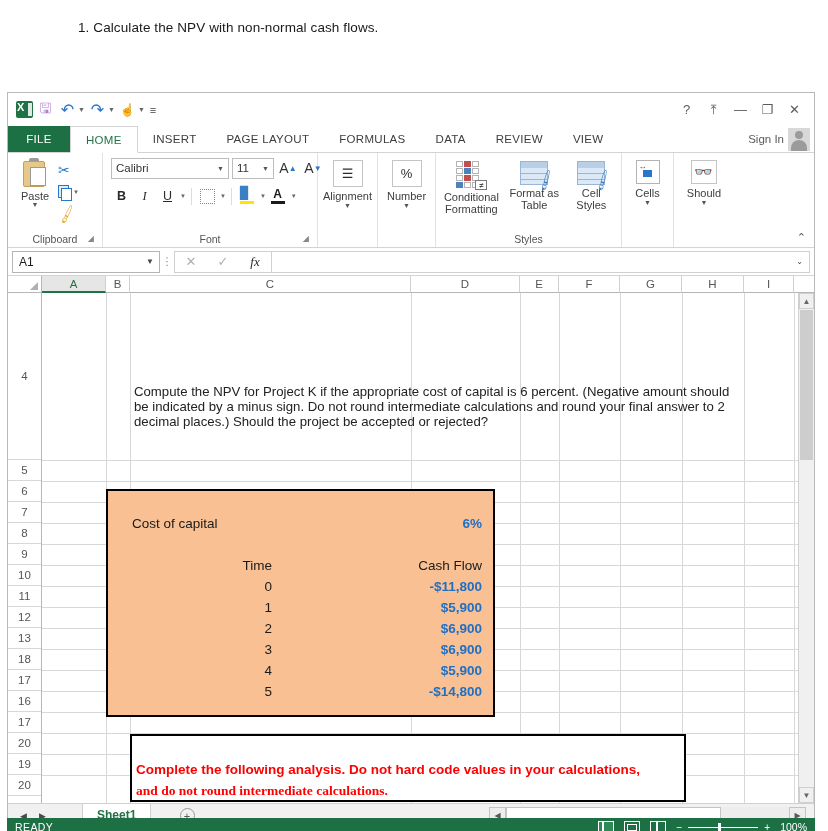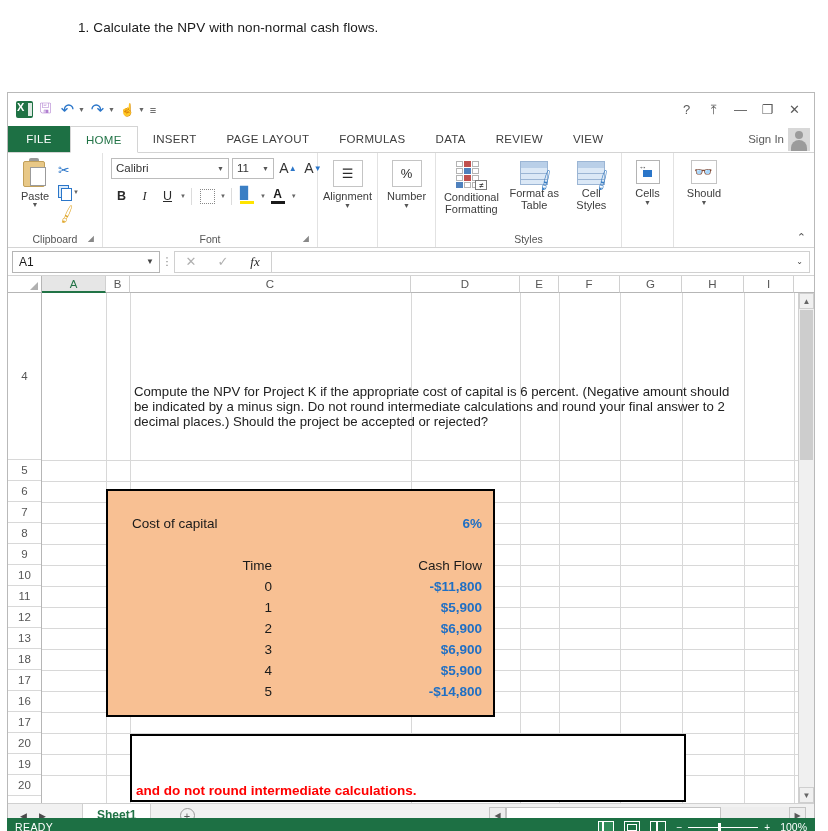--- a/index.html
+++ b/index.html
@@ -730,21 +730,22 @@
         <div class="ov ob-time" style="left:170px; top:349px; width:60px;">3</div>
         <div class="ov ob-val" style="left:330px; top:349px; width:110px;">$6,900</div>
 
         <div class="ov ob-time" style="left:170px; top:370px; width:60px;">4</div>
         <div class="ov ob-val" style="left:330px; top:370px; width:110px;">$5,900</div>
 
         <div class="ov ob-time" style="left:170px; top:391px; width:60px;">5</div>
         <div class="ov ob-val" style="left:330px; top:391px; width:110px;">-$14,800</div>
 
         <div class="ov white-box" style="left:88px; top:441px; width:556px; height:68px;"></div>
-        <div class="ov red-text" style="left:94px; top:487px; width:548px;">and do not round intermediate calculations.</div>
+        <div class="ov red-text" style="left:94px; top:466px; width:548px;">Complete the following analysis. Do not hard code values in your calculations,</div>
+        <div class="ov red-text" style="left:94px; top:487px; width:548px;font-family:Liberation Serif, serif;">and do not round intermediate calculations.</div>
 
         <div class="vscroll">
           <div class="vs-btn">▲</div>
           <div class="vs-thumb"></div>
           <div class="vs-btn" style="position:absolute;bottom:0;left:0;right:0">▼</div>
         </div>
       </div>
     </div>
   </div>
 

